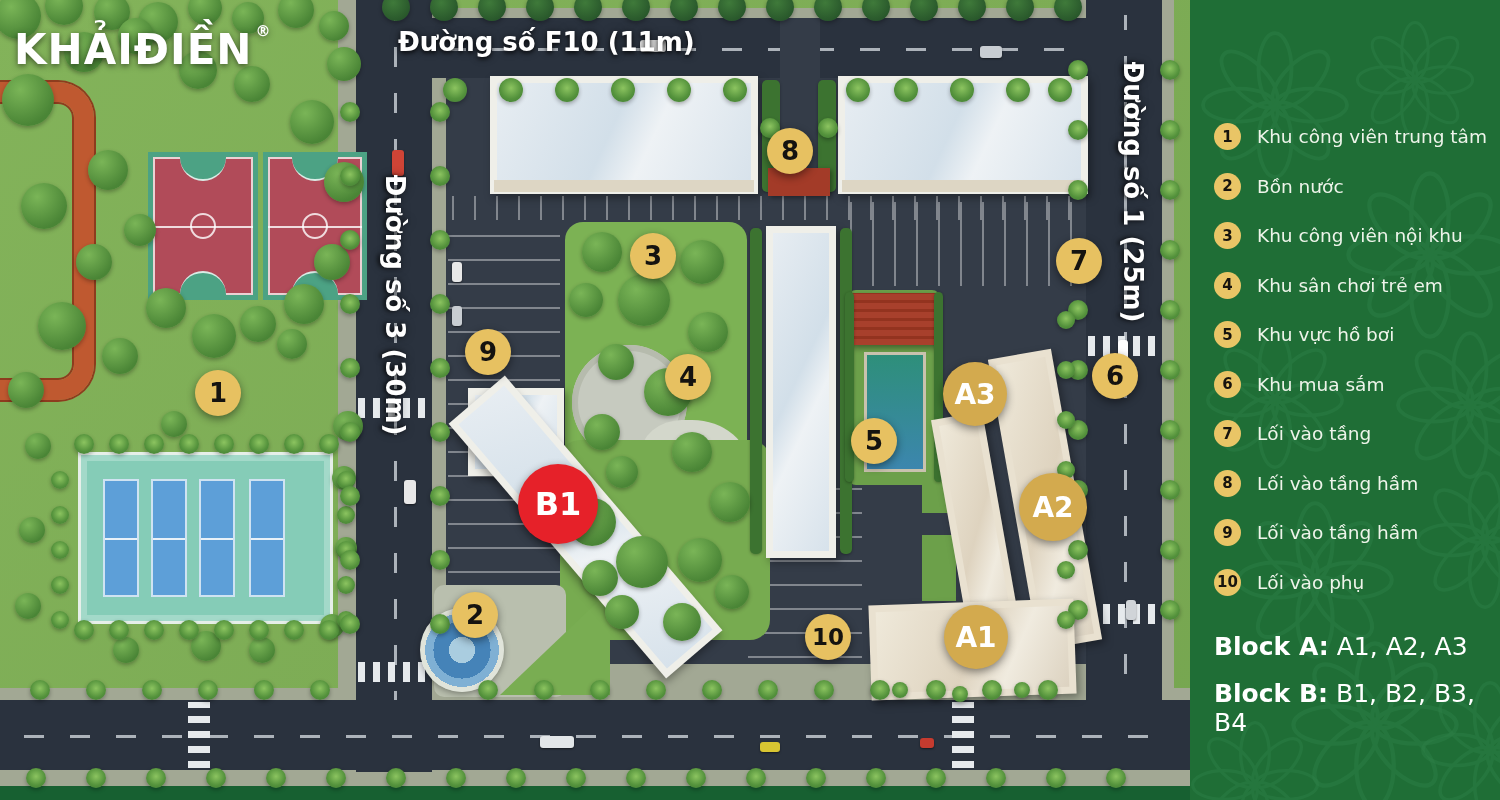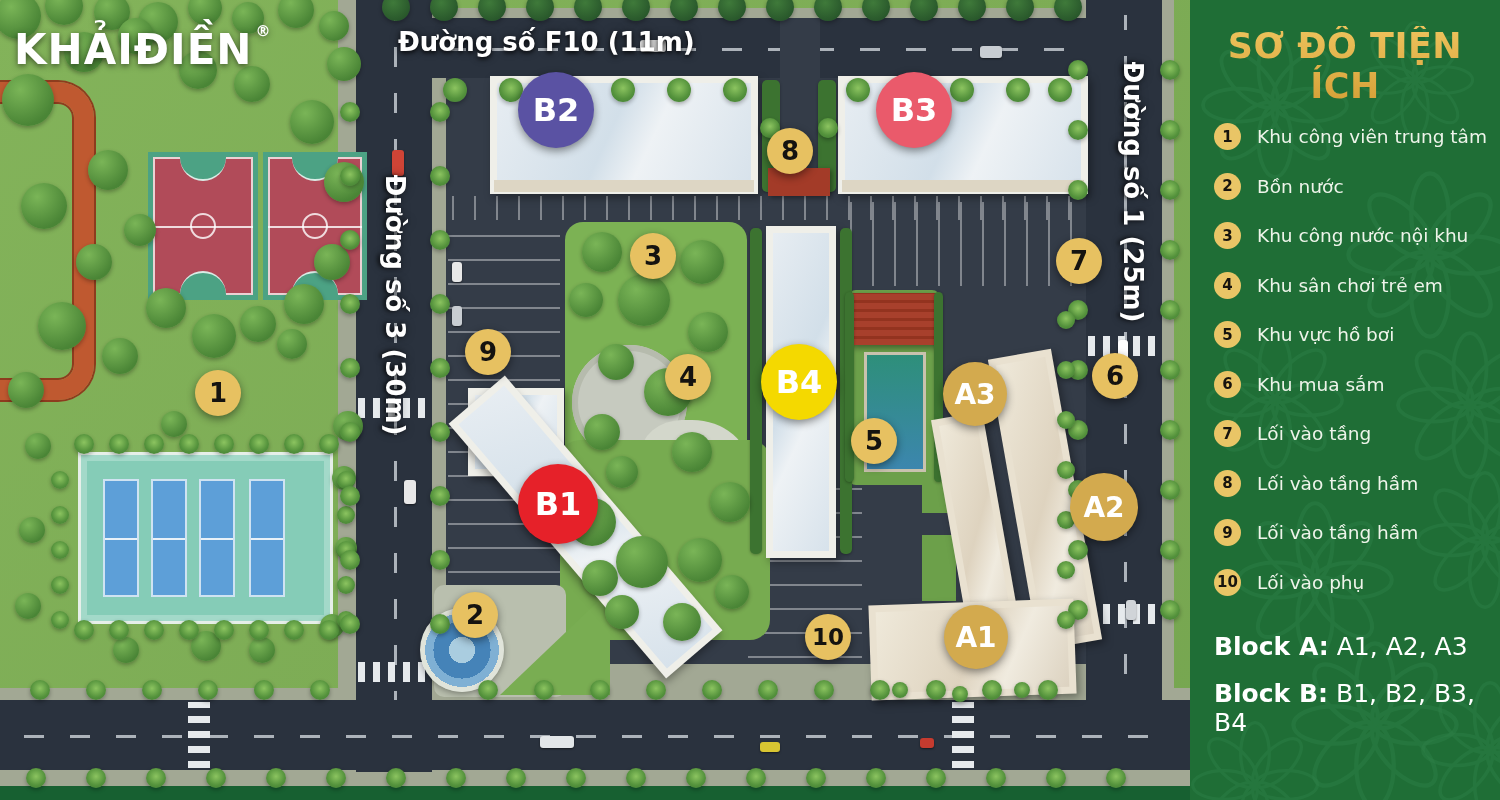--- a/index.html
+++ b/index.html
@@ -220,26 +220,23 @@
     <div id="fountain"></div>
 
     <div class="road-label" style="left:398px;top:27px;">Đường số F10 (11m)</div>
     <div class="road-label vert" style="left:395px;top:305px;">Đường số 3 (30m)</div>
     <div class="road-label vert" style="left:1133px;top:192px;">Đường số 1 (25m)</div>
 
     <div id="logo">
       <span>KHẢIĐIỀN</span><sup>®</sup>
     </div>
 
-    <div class="marker m-bld c-b2" style="left:556px;top:110px;width:76px;height:76px;">B2</div>
-    <div class="marker m-bld c-b3" style="left:914px;top:110px;width:76px;height:76px;">B3</div>
-    <div class="marker m-bld c-b4" style="left:799px;top:382px;width:76px;height:76px;">B4</div>
     <div class="marker m-bld c-b1" style="left:558px;top:504px;width:80px;height:80px;">B1</div>
     <div class="marker m-bld c-a" style="left:975px;top:394px;width:64px;height:64px;font-size:28px;">A3</div>
-    <div class="marker m-bld c-a" style="left:1104px;top:507px;width:68px;height:68px;font-size:28px;">A2</div>
+    <div class="marker m-bld c-a" style="left:1053px;top:507px;width:68px;height:68px;font-size:28px;">A2</div>
     <div class="marker m-bld c-a" style="left:976px;top:637px;width:64px;height:64px;font-size:28px;">A1</div>
 
     <div class="marker m-num" style="left:218px;top:393px;">1</div>
     <div class="marker m-num" style="left:475px;top:615px;">2</div>
     <div class="marker m-num" style="left:653px;top:256px;">3</div>
     <div class="marker m-num" style="left:688px;top:377px;">4</div>
     <div class="marker m-num" style="left:874px;top:441px;">5</div>
     <div class="marker m-num" style="left:1115px;top:376px;">6</div>
     <div class="marker m-num" style="left:1079px;top:261px;">7</div>
     <div class="marker m-num" style="left:790px;top:151px;">8</div>
@@ -448,33 +445,32 @@
       <div style="position: absolute; z-index: 3; border-radius: 3px; left: 980px; top: 46px; width: 22px; height: 12px; background: rgb(200, 205, 210); box-shadow: rgba(0, 0, 0, 0.5) 0px 1px 2px;"></div>
       <div style="position: absolute; z-index: 3; border-radius: 3px; left: 392px; top: 150px; width: 12px; height: 26px; background: rgb(207, 68, 54); box-shadow: rgba(0, 0, 0, 0.5) 0px 1px 2px;"></div>
       <div style="position: absolute; z-index: 3; border-radius: 3px; left: 404px; top: 480px; width: 12px; height: 24px; background: rgb(232, 232, 232); box-shadow: rgba(0, 0, 0, 0.5) 0px 1px 2px;"></div>
       <div style="position: absolute; z-index: 3; border-radius: 3px; left: 1118px; top: 340px; width: 10px; height: 22px; background: rgb(255, 255, 255); box-shadow: rgba(0, 0, 0, 0.5) 0px 1px 2px;"></div>
       <div style="position: absolute; z-index: 3; border-radius: 3px; left: 1126px; top: 600px; width: 10px; height: 20px; background: rgb(208, 212, 216); box-shadow: rgba(0, 0, 0, 0.5) 0px 1px 2px;"></div>
       <div style="position: absolute; z-index: 3; border-radius: 3px; left: 452px; top: 262px; width: 10px; height: 20px; background: rgb(232, 232, 232); box-shadow: rgba(0, 0, 0, 0.5) 0px 1px 2px;"></div>
       <div style="position: absolute; z-index: 3; border-radius: 3px; left: 452px; top: 306px; width: 10px; height: 20px; background: rgb(200, 205, 210); box-shadow: rgba(0, 0, 0, 0.5) 0px 1px 2px;"></div>
     </div>
 
   <div id="sidebar">
-    <div id="sb-title">SƠ ĐỒ TIỆN ÍCH</div>
     <ul id="legend">
       <li>
           <span class="bullet">1</span>
           <span class="ltext">Khu công viên trung tâm</span>
         </li>
       <li>
           <span class="bullet">2</span>
           <span class="ltext">Bồn nước</span>
         </li>
       <li>
           <span class="bullet">3</span>
-          <span class="ltext">Khu công nước nội khu</span>
+          <span class="ltext">Khu công viên nội khu</span>
         </li>
       <li>
           <span class="bullet">4</span>
           <span class="ltext">Khu sân chơi trẻ em</span>
         </li>
       <li>
           <span class="bullet">5</span>
           <span class="ltext">Khu vực hồ bơi</span>
         </li>
       <li>

